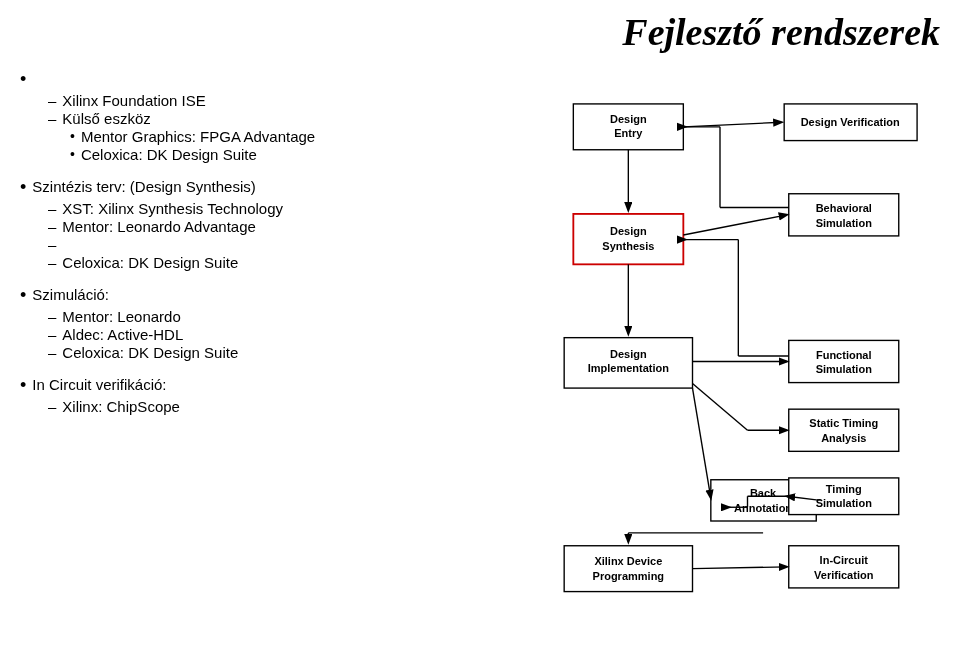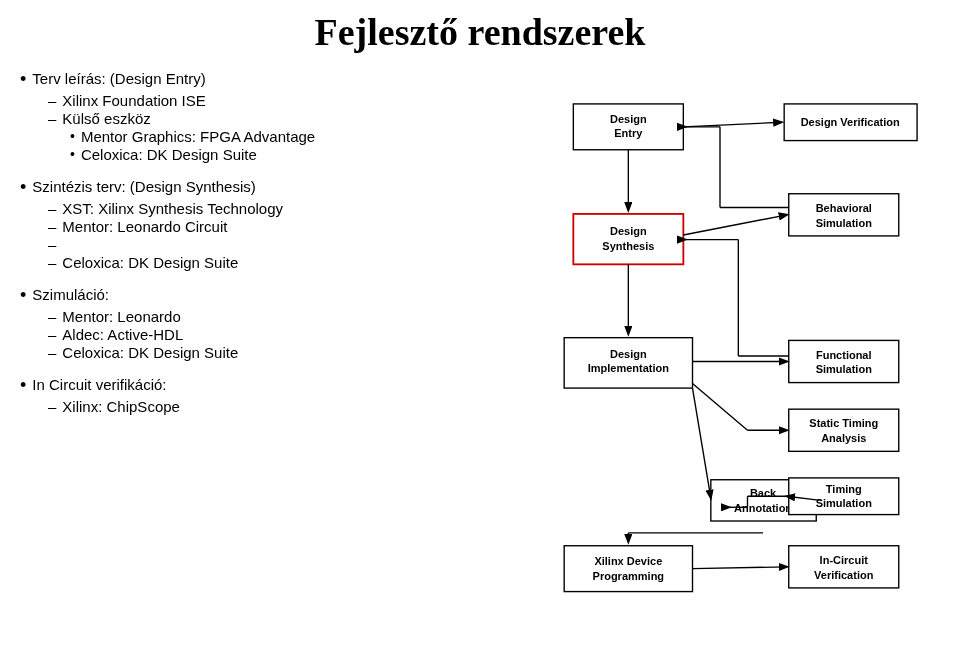--- a/index.html
+++ b/index.html
@@ -9,22 +9,23 @@
       width: 960px;
       min-height: 646px;
       overflow: hidden;
     }
     .page {
       display: flex;
       flex-direction: column;
       padding: 10px 20px 10px 20px;
     }
     .title {
-      text-align: center;
+      text-align: right;
       font-family: Georgia, 'Times New Roman', serif;
+      font-style: italic;
       font-size: 38px;
       font-weight: bold;
       margin-bottom: 12px;
       color: #000;
     }
     .content-row {
       display: flex;
       flex-direction: row;
       gap: 0px;
     }
@@ -89,21 +90,20 @@
 </head>
 <body>
 
 <div class="page">
   <div class="title">Fejlesztő rendszerek</div>
   <div class="content-row">
     <div class="left-panel">
 
       <div class="bullet-l1">
         <span class="bullet-sym">•</span>
-        <span>Terv leírás: (Design Entry)</span>
       </div>
       <div class="bullet-l2">
         <span class="dash-sym">–</span>
         <span>Xilinx Foundation ISE</span>
       </div>
       <div class="bullet-l2">
         <span class="dash-sym">–</span>
         <span>Külső eszköz</span>
       </div>
       <div class="bullet-l3">
@@ -120,21 +120,21 @@
       <div class="bullet-l1">
         <span class="bullet-sym">•</span>
         <span>Szintézis terv: (Design Synthesis)</span>
       </div>
       <div class="bullet-l2">
         <span class="dash-sym">–</span>
         <span>XST: Xilinx Synthesis Technology</span>
       </div>
       <div class="bullet-l2">
         <span class="dash-sym">–</span>
-        <span>Mentor: Leonardo Circuit</span>
+        <span>Mentor: Leonardo Advantage</span>
       </div>
       <div class="bullet-l2">
         <span class="dash-sym">–</span>
       </div>
       <div class="bullet-l2">
         <span class="dash-sym">–</span>
         <span>Celoxica: DK Design Suite</span>
       </div>
 
       <div class="section-gap"></div>

